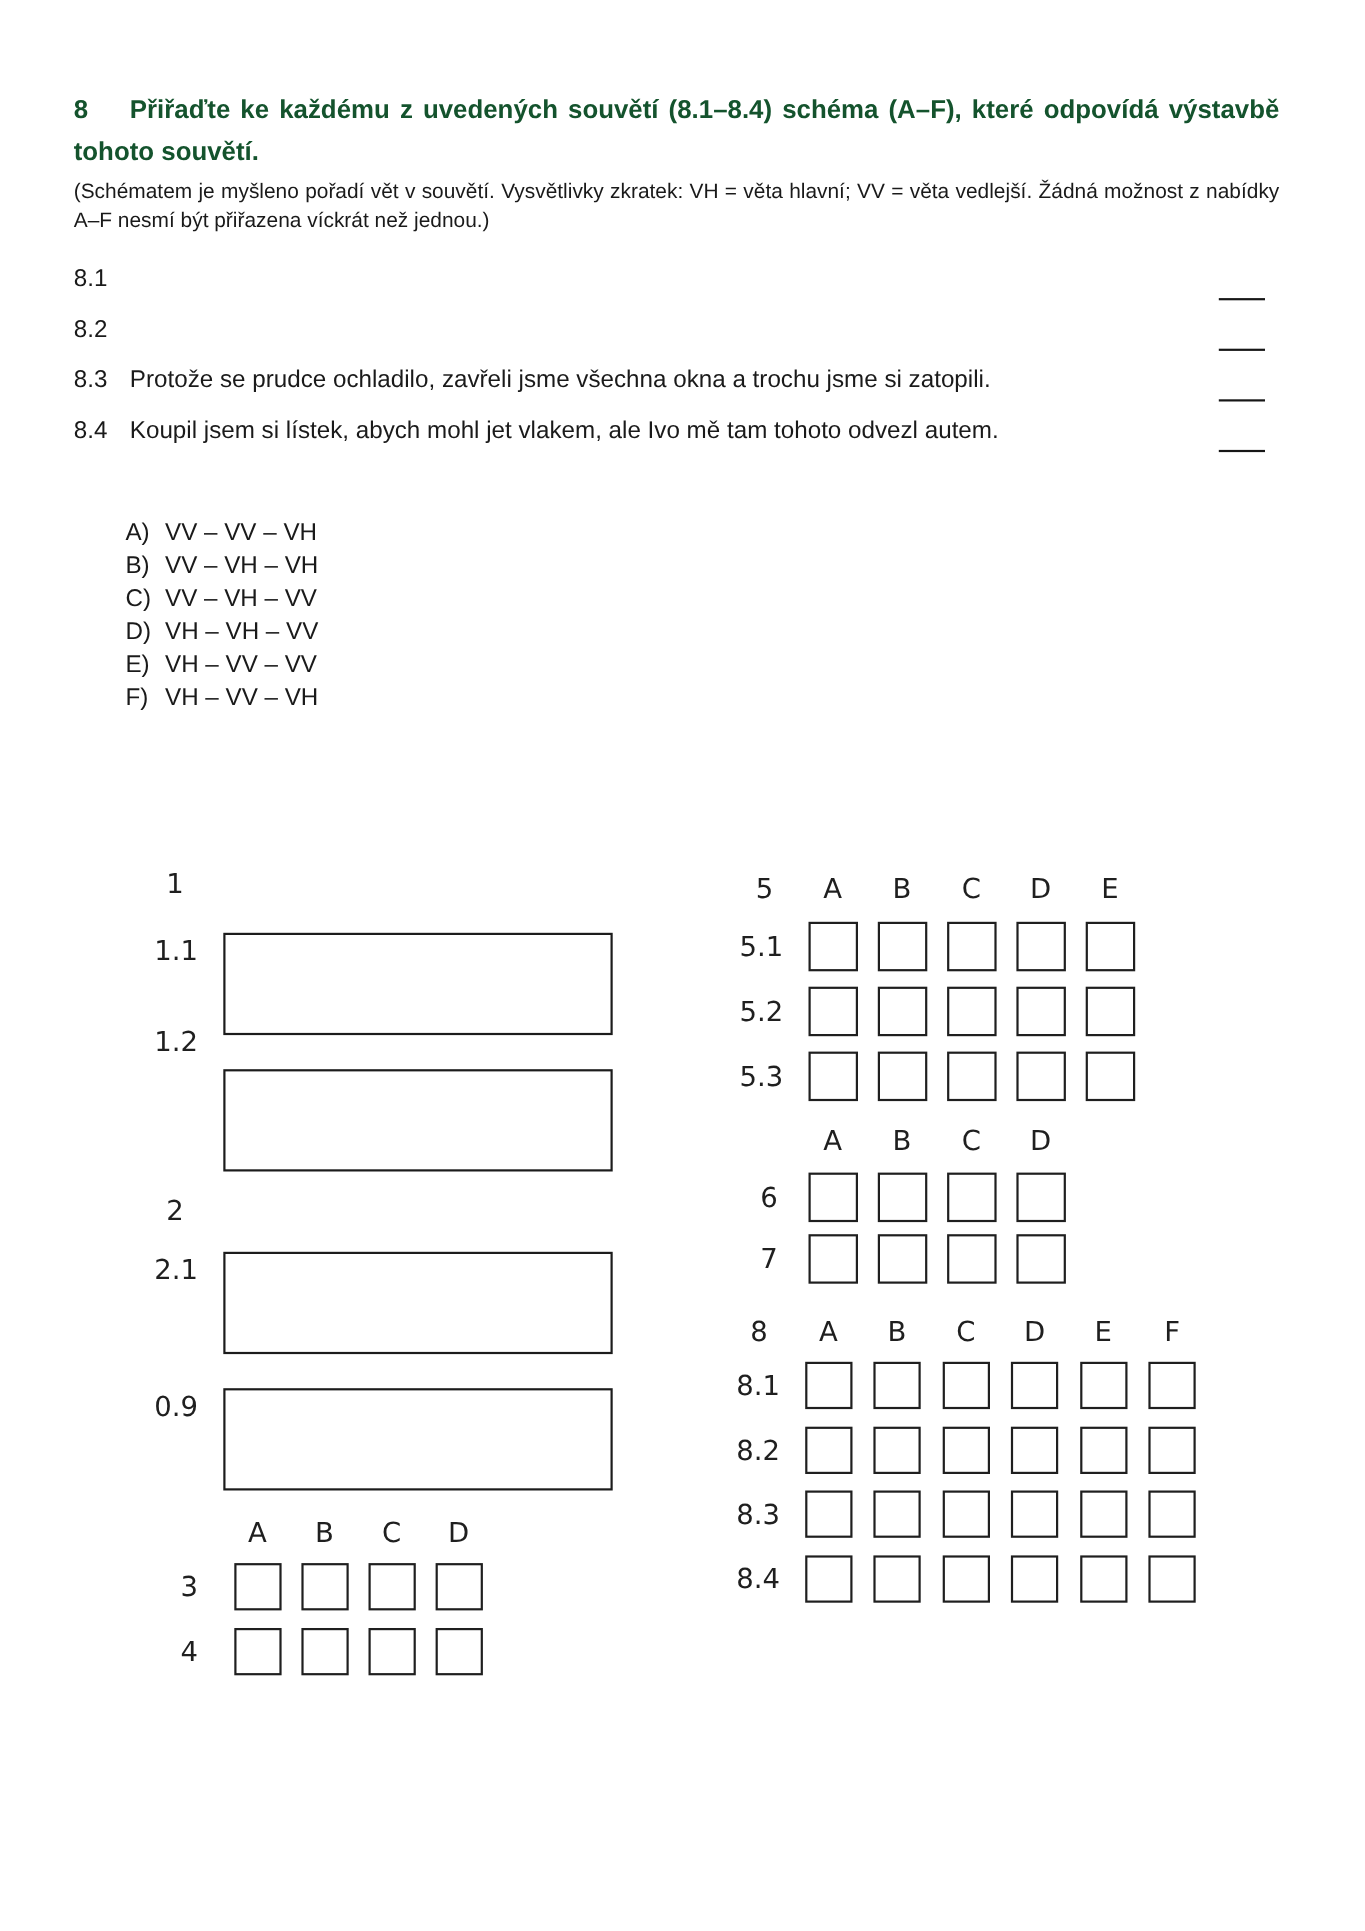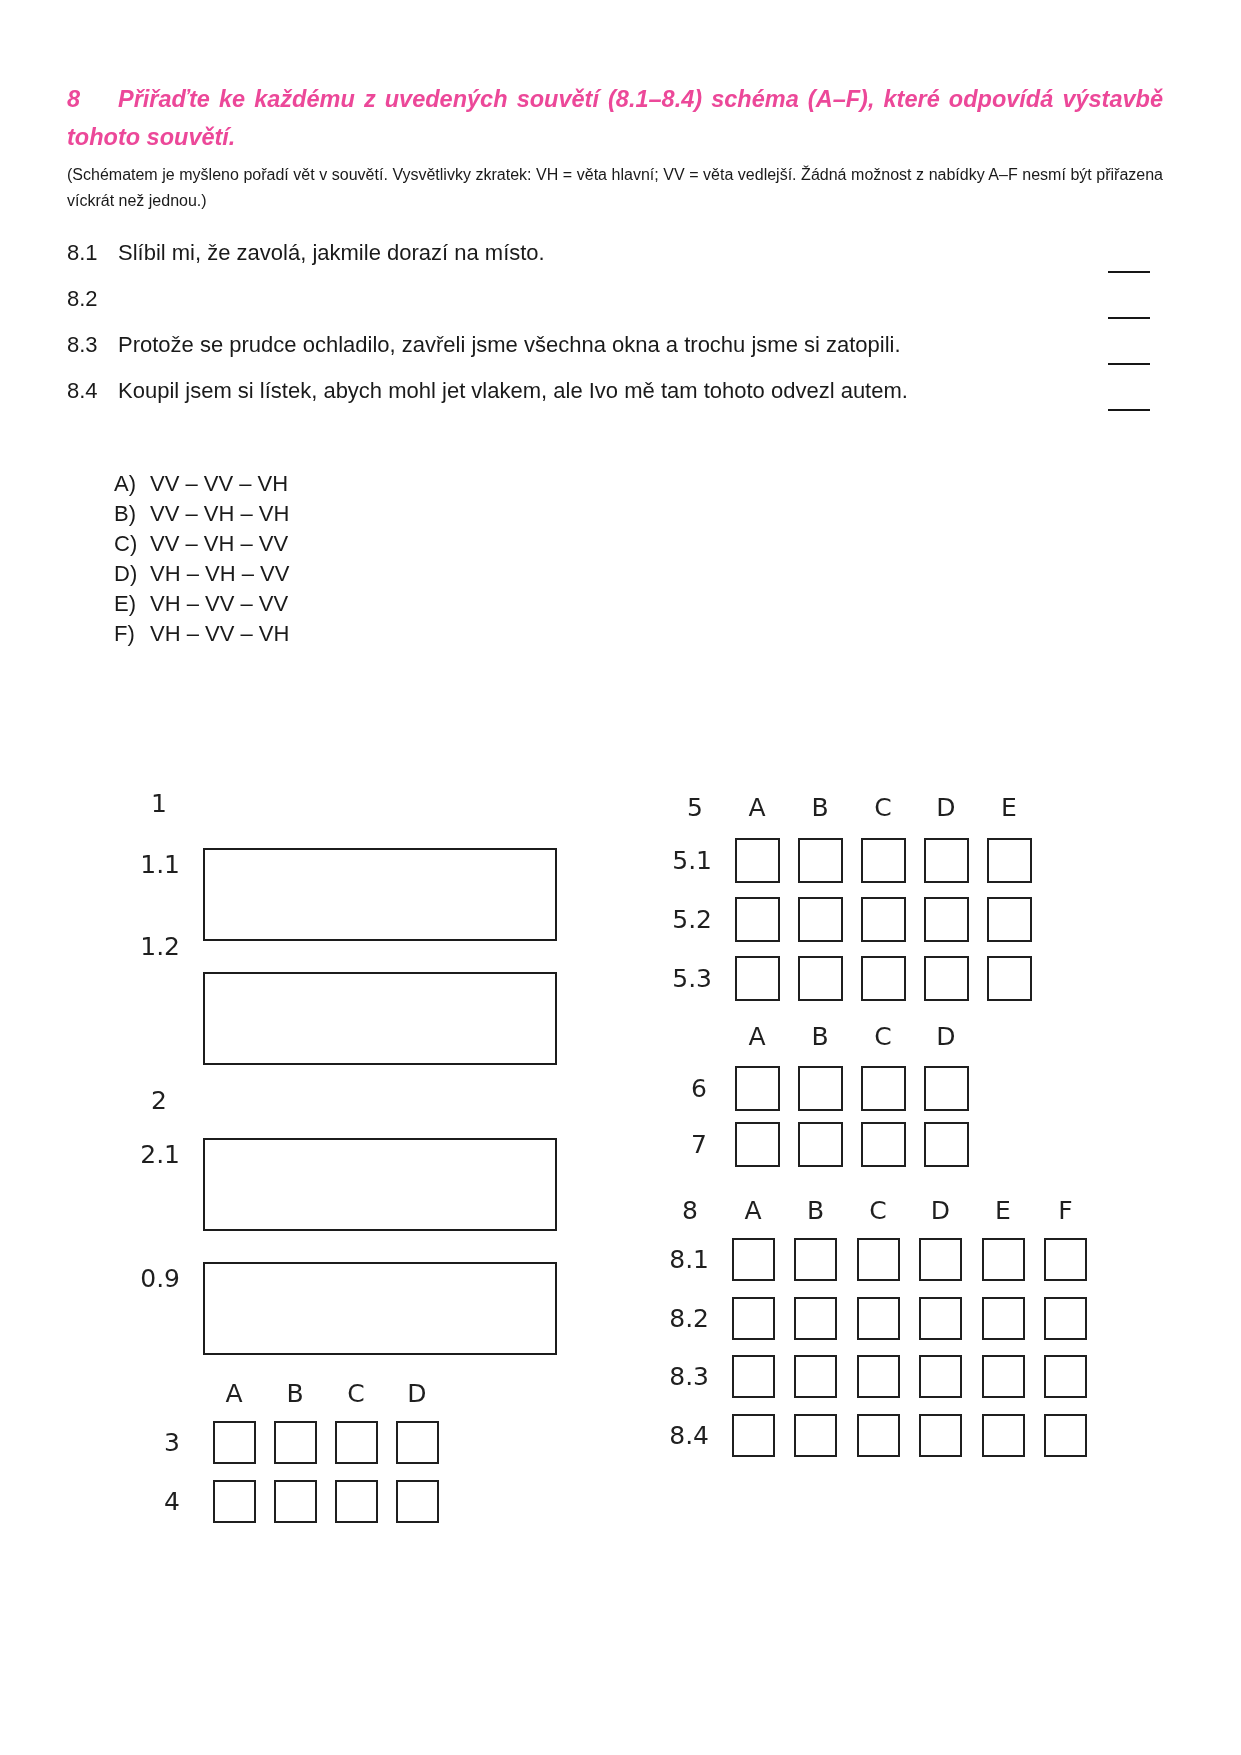--- a/index.html
+++ b/index.html
@@ -3,23 +3,23 @@
 <meta charset="utf-8">
 <style>
   html,body { margin:0; padding:0; background:#fff; }
   .page {
     position:relative; width:1241px; height:1755px; background:#ffffff;
     color:#1a1a1a; font-family:"Liberation Sans", sans-serif;
     padding:64px 78px 0 67px; box-sizing:border-box; overflow:hidden;
   }
   .hdr { text-align:right; font-size:22px; line-height:26px; }
   .q-title { margin:16px 0 0 0; font-size:23.5px; font-weight:bold; line-height:38px;
-             text-align:justify; color:#ec4899;font-style:italic; }
+             text-align:justify; color:#14532d; }
   .q-num { display:inline-block; width:51px; }
-  .q-note { margin:6px 0 0 0; font-size:16px; line-height:26px; text-align:justify; }
+  .q-note { margin:6px 0 0 0; font-size:19px; line-height:26px; text-align:justify; }
   .items { margin-top:26px; }
   .item { display:flex; font-size:22px; line-height:26px; margin-bottom:18px; }
   .item-num { width:51px; flex:none; }
   .blank { margin-left:auto; margin-right:13px; width:42px; height:26px; flex:none;
            border-bottom:2.5px solid #161616; position:relative; top:5px; }
   .options { margin-top:63px; margin-left:47px; }
   .option { display:flex; font-size:22px; line-height:30px; }
   .opt-label { width:36px; flex:none; }
   .arch-title { margin-top:53px; text-align:center; font-size:24px; font-weight:bold;
                 color:#000; letter-spacing:0.5px; }
@@ -38,21 +38,20 @@
 <div class="page">
 
 
   <p class="q-title"><span class="q-num">8</span><span>Přiřaďte ke každému z uvedených souvětí (8.1–8.4) schéma (A–F), které odpovídá výstavbě tohoto souvětí.</span></p>
 
   <p class="q-note">(Schématem je myšleno pořadí vět v souvětí. Vysvětlivky zkratek: VH = věta hlavní; VV = věta vedlejší. Žádná možnost z nabídky A–F nesmí být přiřazena víckrát než jednou.)</p>
 
   <div class="items">
     <div class="item">
       <span class="item-num">8.1</span>
-      <span class="item-text">Slíbil mi, že zavolá, jakmile dorazí na místo.</span>
       <span class="blank"></span>
     </div>
     <div class="item">
       <span class="item-num">8.2</span>
       <span class="blank"></span>
     </div>
     <div class="item">
       <span class="item-num">8.3</span>
       <span class="item-text">Protože se prudce ochladilo, zavřeli jsme všechna okna a trochu jsme si zatopili.</span>
       <span class="blank"></span>

